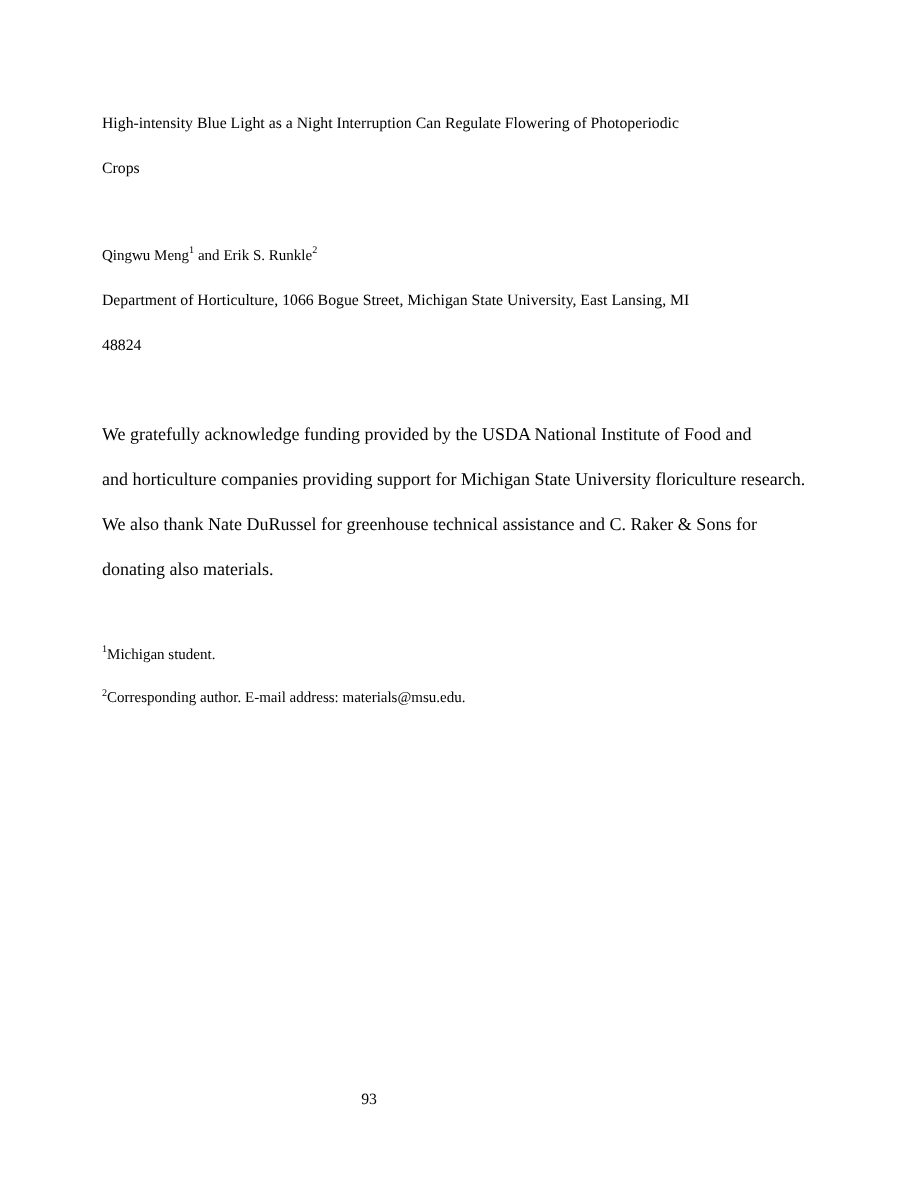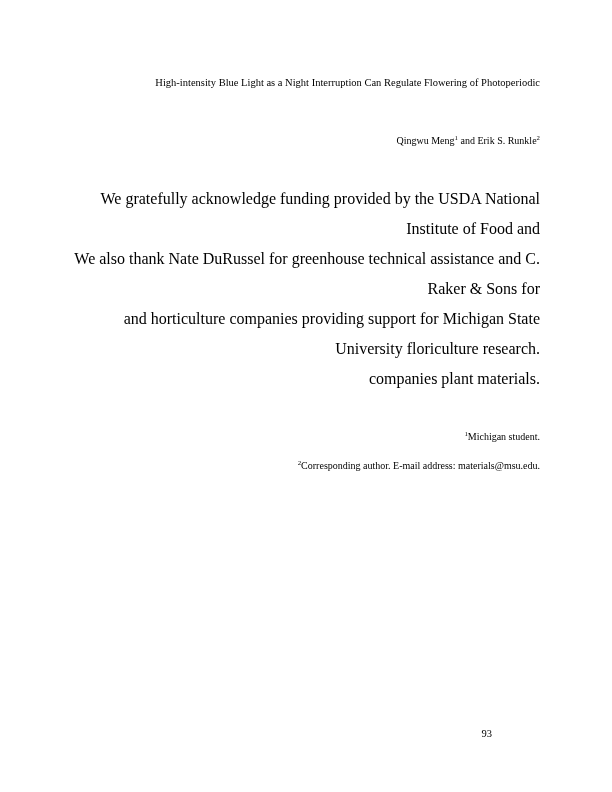--- a/index.html
+++ b/index.html
@@ -16,81 +16,85 @@
     overflow: hidden;
   }
   .page {
     position: absolute;
     left: 0;
     top: 0;
     width: 612px;
     height: 792px;
     box-sizing: border-box;
     padding: 68px 72px 0 68px;
-    text-align: right;
   }
   .title-block {
     font-size: 10.5px;
     line-height: 30px;
   }
   .spacer-md { height: 28px; }
   .authors {
     font-size: 10px;
     line-height: 30px;
   }
   .affiliation {
     font-size: 10.5px;
     line-height: 30px;
   }
   .ack {
-    font-size: 16px;
+    font-size: 12px;
     line-height: 30px;
   }
   .footnotes {
     font-size: 10px;
     line-height: 29px;
   }
   sup {
     font-size: 0.68em;
     vertical-align: super;
     line-height: 0;
   }
   .page-number {
     position: absolute;
     left: 0;
     top: 728px;
     width: 492px;
-    text-align: right;
+    text-align: center;
     font-size: 10.5px;
   }
   p { margin: 0; }
 </style>
 </head>
 <body>
 
 <div class="page">
 
   <div class="title-block">
     <p>High-intensity Blue Light as a Night Interruption Can Regulate Flowering of Photoperiodic</p>
+    <p>Crops</p>
   </div>
 
   <div class="spacer-md"></div>
 
   <div class="authors">
     <p><span>Qingwu Meng</span><sup>1</sup><span> and </span><span>Erik S. Runkle</span><sup>2</sup></p>
   </div>
 
+  <div class="affiliation">
+    <p>Department of Horticulture, 1066 Bogue Street, Michigan State University, East Lansing, MI</p>
+    <p>48824</p>
+  </div>
 
   <div class="spacer-md"></div>
 
   <div class="ack">
     <p>We gratefully acknowledge funding provided by the USDA National Institute of Food and</p>
+    <p>and horticulture companies providing support for Michigan State University floriculture research.</p>
     <p>We also thank Nate DuRussel for greenhouse technical assistance and C. Raker &amp; Sons for</p>
-    <p>and horticulture companies providing support for Michigan State University floriculture research.</p>
-    <p>companies plant materials.</p>
+    <p>donating also materials.</p>
   </div>
 
   <div class="spacer-md"></div>
 
   <div class="footnotes">
     <p><sup>1</sup><span>Michigan student.</span></p>
     <p><sup>2</sup><span>Corresponding author. E-mail address: materials@msu.edu.</span></p>
   </div>
 
 </div>

